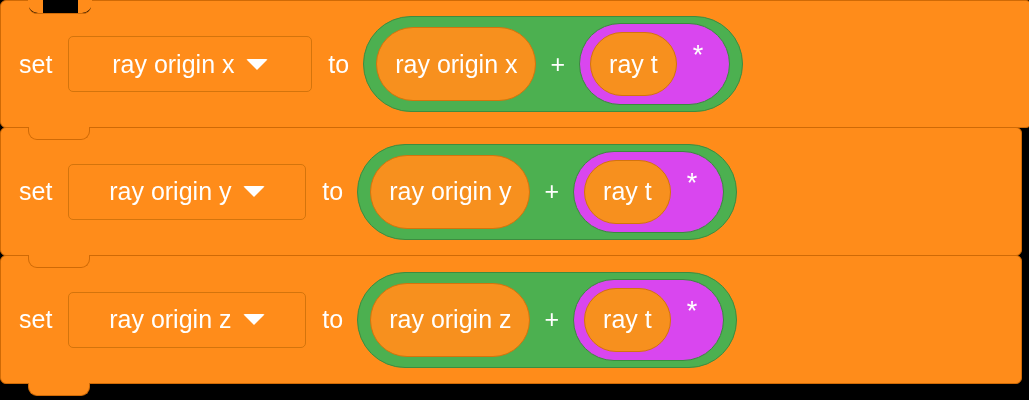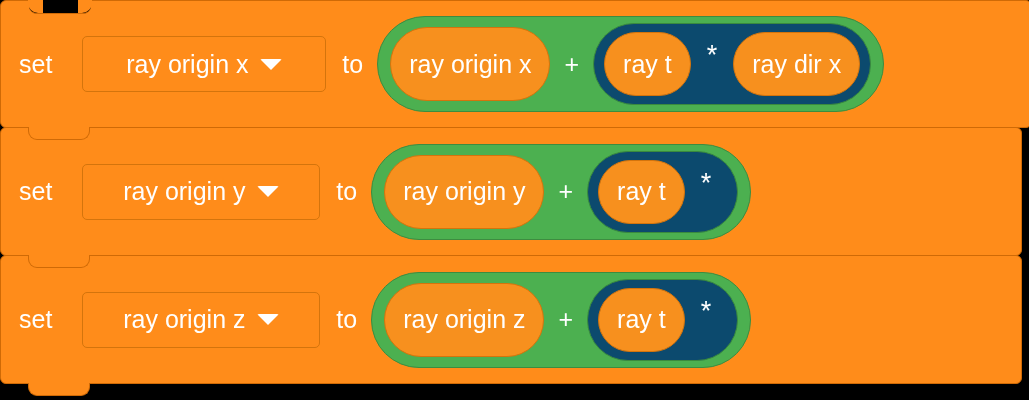--- a/index.html
+++ b/index.html
@@ -85,21 +85,21 @@
     box-sizing: border-box;
     z-index: 4;
   }
 
   .kw {
     font-size: 25px;
     color: #ffffff;
     white-space: nowrap;
     line-height: 1;
   }
-  .kw-set { margin-right: 30px; }
+  .kw-set { margin-right: 16px; }
   .kw-to  { margin: 0 14px 0 16px; text-align: right; }
 
   
   .dropdown {
     display: inline-flex;
     align-items: center;
     justify-content: center;
     background: #ff8c1a;
     border: 1px solid #d4740c;
     border-radius: 5px;
@@ -136,21 +136,21 @@
     white-space: nowrap;
   }
   .op-block.outer {
     height: 96px;
     padding: 0 12px;
   }
   .op-block.inner {
     height: 82px;
     padding: 0 10px;
     border: 1px solid #3a8a3e;
-    background: #0c4a6e;
+    background: #d946ef;
   }
   .op-sym {
     color: #ffffff;
     font-size: 25px;
     line-height: 1;
     padding: 0 14px;
     display: inline-block;
   }
   .op-sym.mul {
     font-size: 27px;
@@ -207,21 +207,20 @@
     </span>
 
     <span class="kw kw-to">to</span>
 
     <span class="op-block outer">
       <span class="var-oval">ray origin x</span>
       <span class="op-sym">+</span>
       <span class="op-block inner">
         <span class="var-oval">ray t</span>
         <span class="op-sym mul">*</span>
-        <span class="var-oval">ray dir x</span>
       </span>
     </span>
   </div>
 
   <div id="row-1" class="stack-block">
     <span class="kw kw-set">set</span>
 
     <span class="dropdown">
       <span class="dd-label">ray origin y</span>
       <span class="caret"></span>

